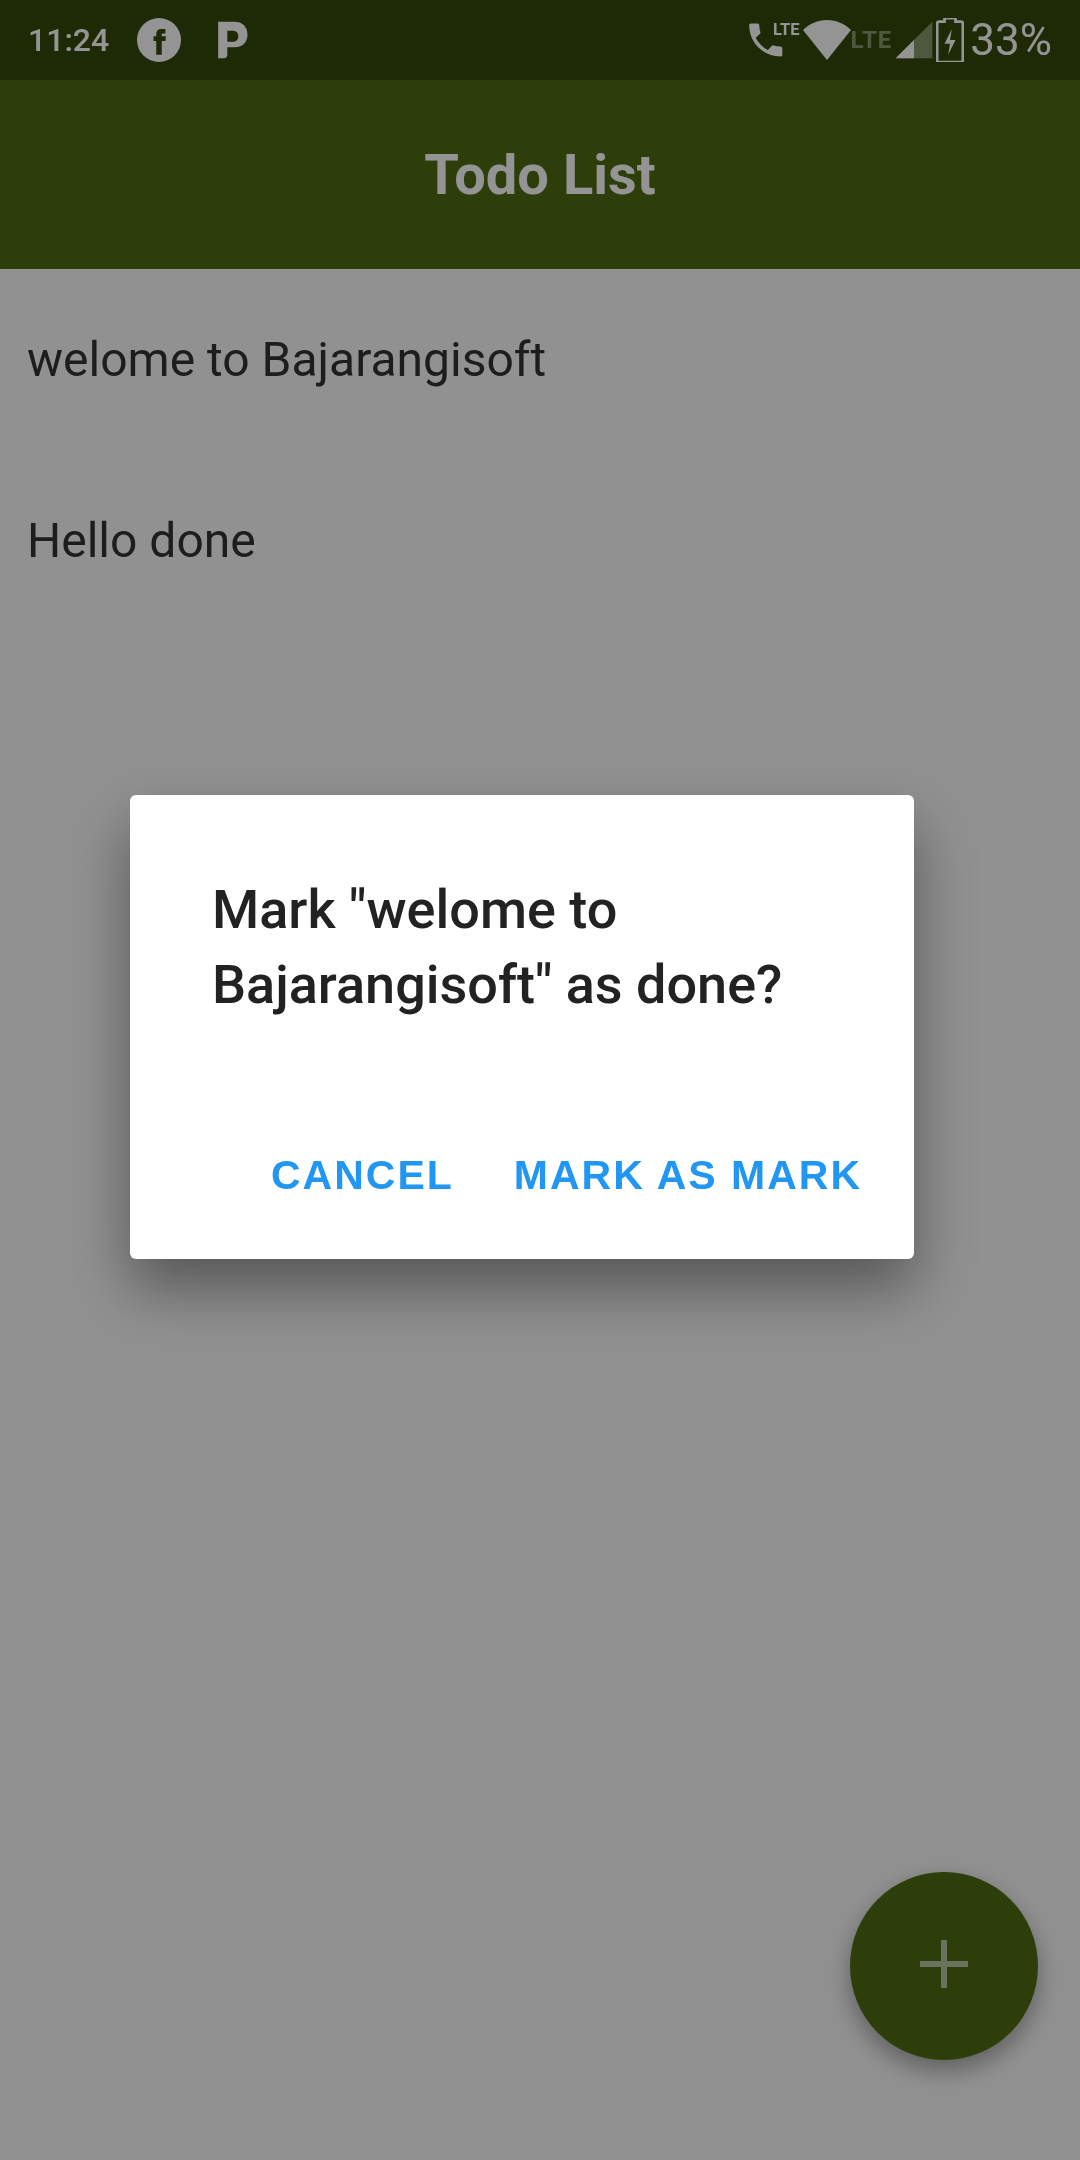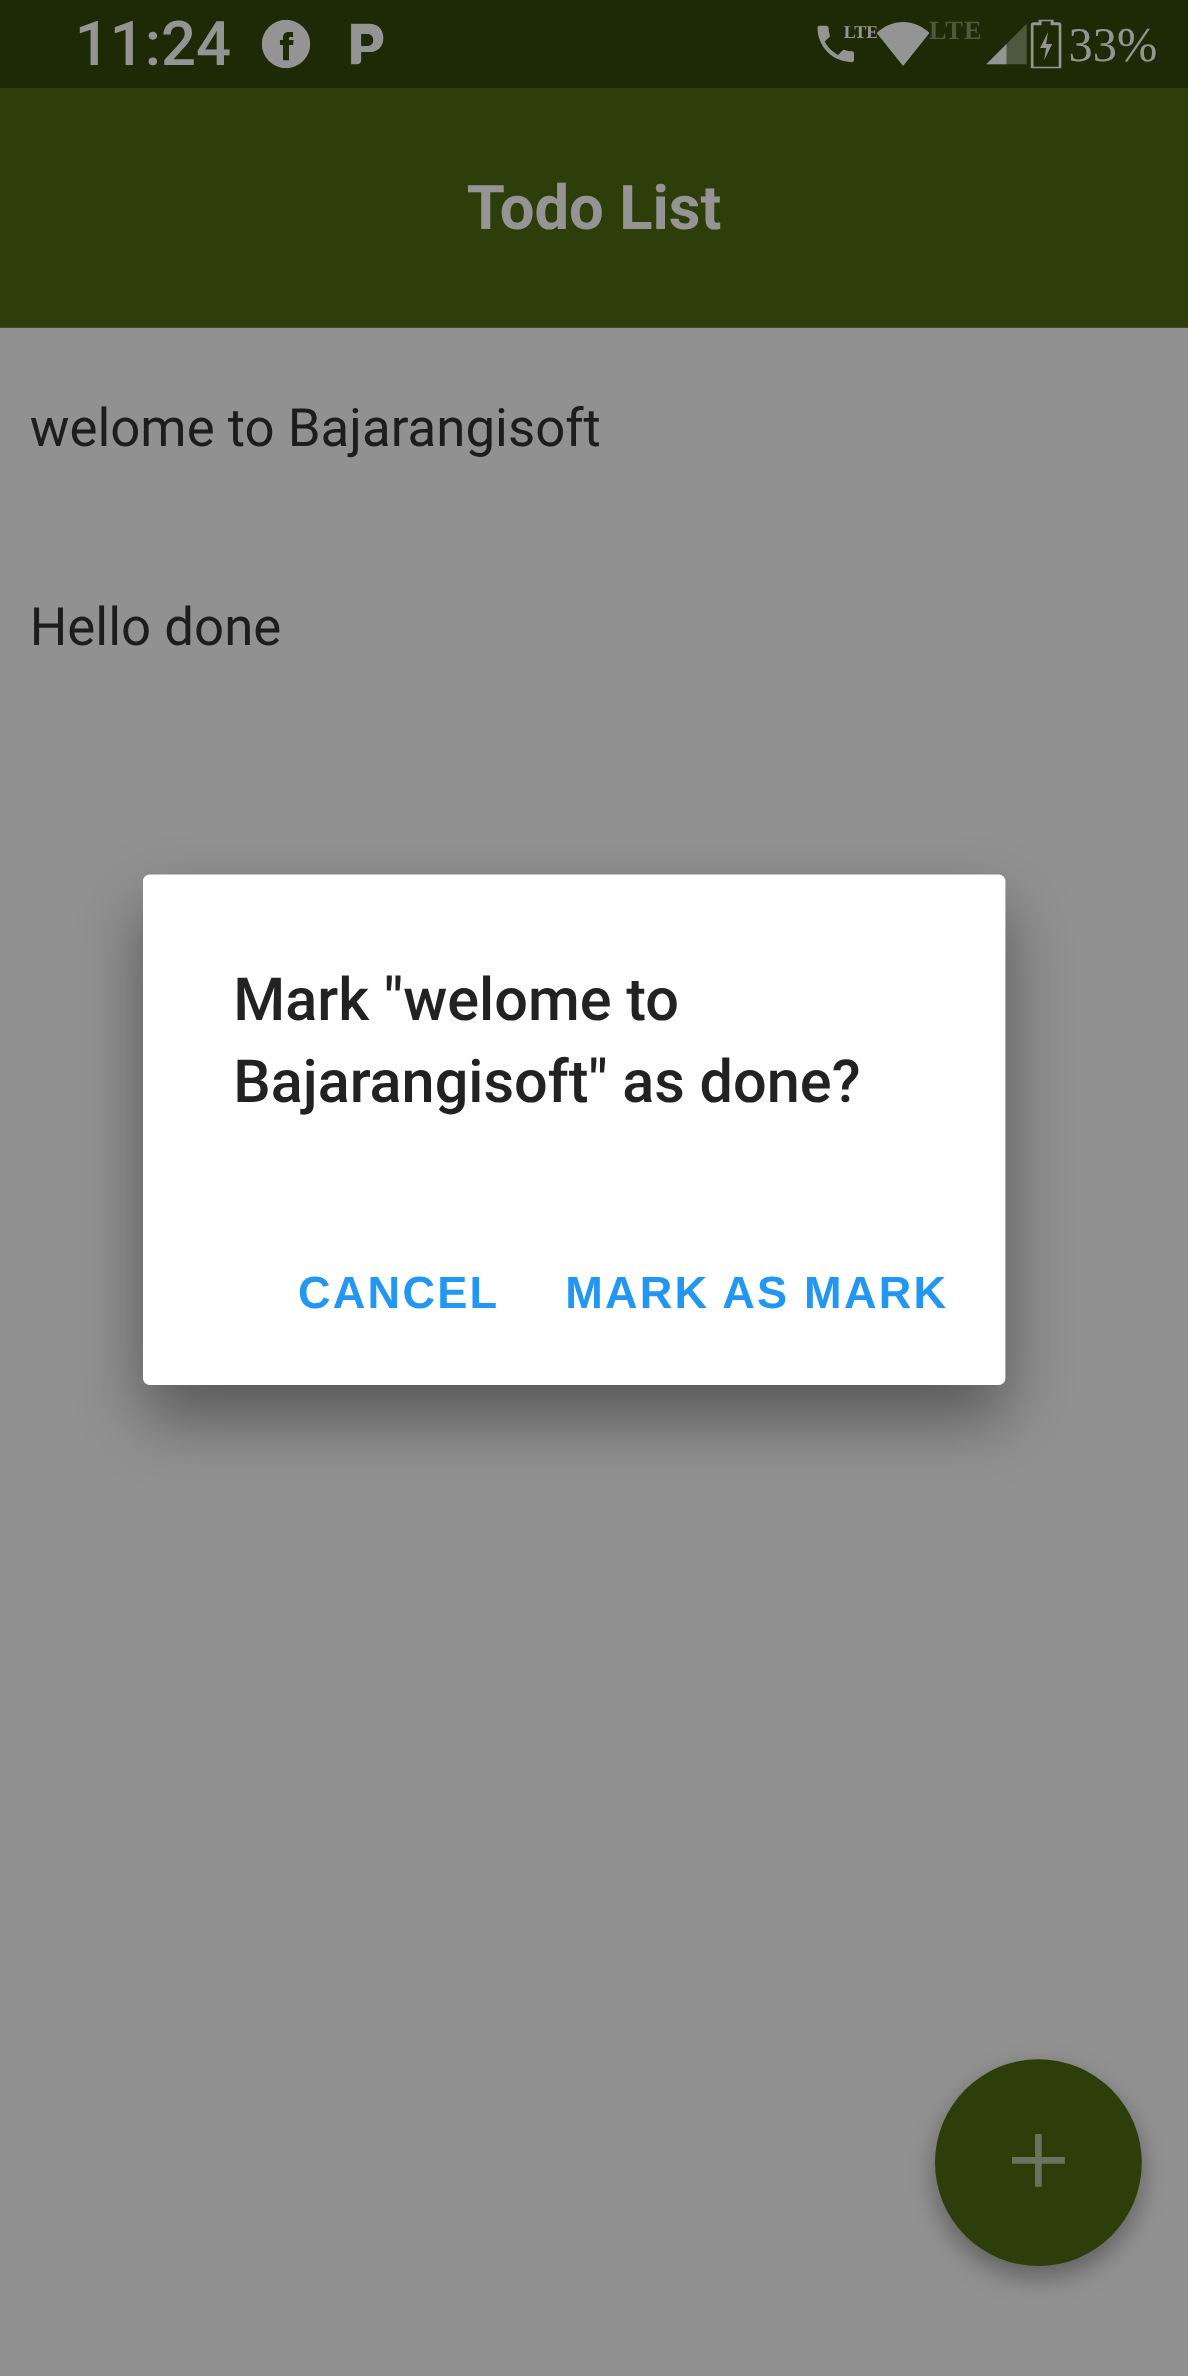--- a/index.html
+++ b/index.html
@@ -23,48 +23,47 @@
       justify-content: space-between;
       padding: 0 28px;
       color: #fff;
     }
     .status-left {
       display: flex;
       align-items: center;
       gap: 28px;
     }
     .status-time {
-      font-size: 56px;
+      font-size: 32px;
       font-weight: 500;
-      margin-left: 40px;
     }
     .status-icon {
       display: inline-flex;
       align-items: center;
       justify-content: center;
     }
     .status-right {
       display: flex;
-      font-family: Liberation Serif, serif;
+      align-items: center;
     }
     .status-lte-label {
       font-size: 24px;
       font-weight: 700;
       letter-spacing: 1px;
     }
     .status-lte-dim {
       color: #87986d;
     }
     .status-battery {
       font-size: 44px;
       font-weight: 400;
       margin-left: 6px;
     }
     .app-bar {
-      height: 218px;
+      height: 189px;
       background: #4e6c14;
       display: flex;
       align-items: center;
       justify-content: center;
     }
     .app-title {
       color: #fff;
       font-size: 56px;
       font-weight: 700;
     }

